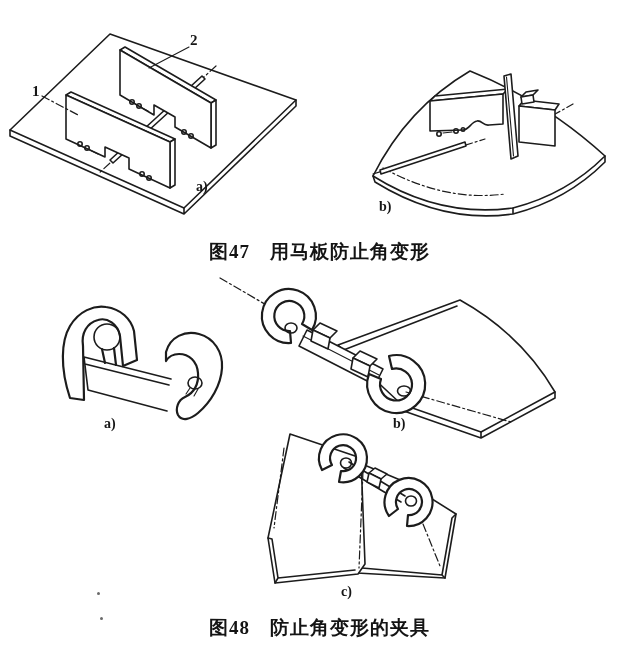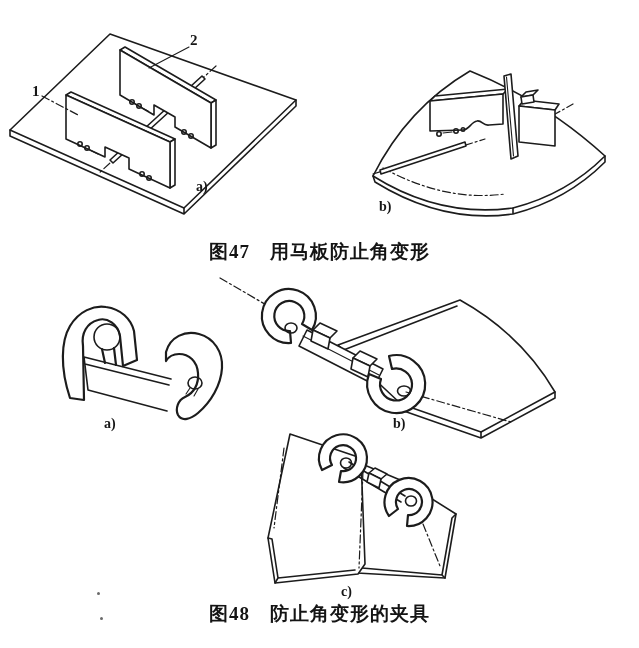--- a/index.html
+++ b/index.html
@@ -186,20 +186,20 @@
 
   <span class="plabel" style="left:196px; top:179px;">a)</span>
   <span class="plabel" style="left:379px; top:199px;">b)</span>
   <span class="plabel" style="left:104px; top:416px;">a)</span>
   <span class="plabel" style="left:393px; top:416px;">b)</span>
   <span class="plabel" style="left:341px; top:584px;">c)</span>
 
   <div class="caption" style="top:239px;">
     <span>图47</span><span class="cap-title">用马板防止角变形</span>
   </div>
-  <div class="caption" style="top:601px;">
+  <div class="caption" style="top:615px;">
     <span>图48</span><span class="cap-title">防止角变形的夹具</span>
   </div>
 
   <div class="speck" style="left:97px; top:592px;"></div>
   <div class="speck" style="left:100px; top:617px;"></div>
 
 </div>
 
 </body></html>

